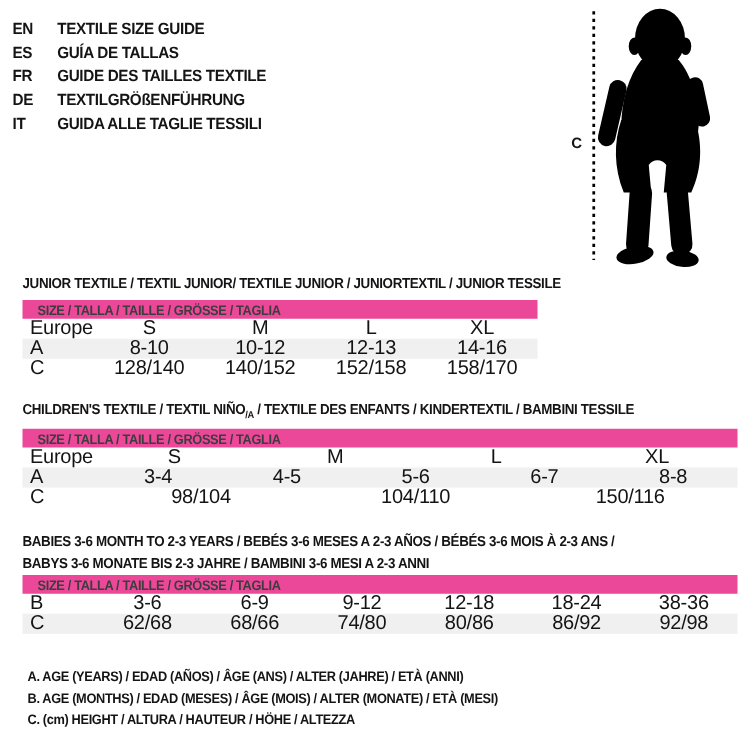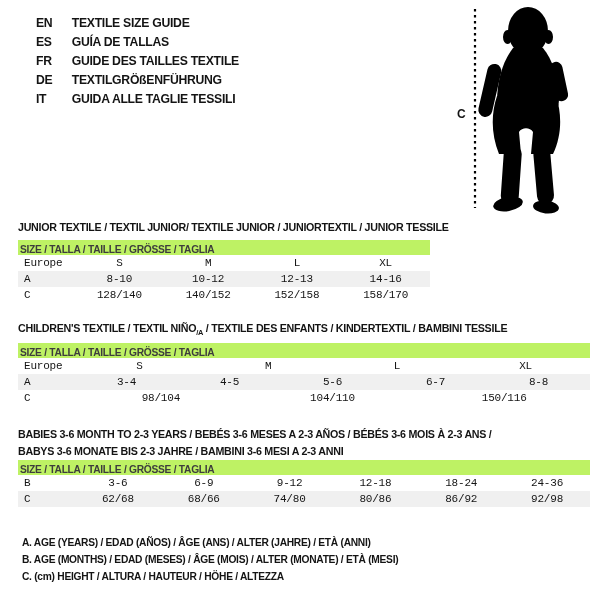--- a/index.html
+++ b/index.html
@@ -2,39 +2,39 @@
 <html><head>
 <meta charset="utf-8">
 <style>
   html,body{margin:0;padding:0;background:#fff;}
   .canvas{
     position:relative;width:600px;height:600px;background:#fff;overflow:hidden;
     font-family:"Liberation Sans",sans-serif;color:#141414;
     -webkit-font-smoothing:antialiased;
   }
   
-  .lang-block{position:absolute;top:13px;left:36px;}
+  .lang-block{position:absolute;top:13px;left:10px;}
   .lang-row{display:flex;font-weight:bold;font-size:13px;line-height:19px;
     letter-spacing:-0.3px;transform:scaleX(0.94);transform-origin:0 50%;white-space:nowrap;}
   .lang-code{width:38px;}
   
   .fig{position:absolute;top:4px;left:450px;width:150px;height:212px;}
   .measure-label{position:absolute;top:107px;left:457px;font-weight:bold;font-size:12px;}
   
   .tbl-title{position:absolute;left:18px;font-weight:bold;font-size:11.5px;
     letter-spacing:-0.3px;transform:scaleX(0.93);transform-origin:0 0;white-space:nowrap;line-height:17px;}
   .subA{font-size:8px;position:relative;top:2.5px;}
   
   .t{position:absolute;left:18px;}
   .t-junior{width:412px;}
   .t-wide{width:572px;}
-  .size-bar{height:15px;background:#bef264;line-height:15px;padding-left:2px;box-sizing:border-box;}
+  .size-bar{height:15px;background:#ec4899;line-height:15px;padding-left:12px;box-sizing:border-box;}
   .size-bar .bar-text{display:inline-block;font-weight:bold;font-size:11px;color:#3d3d3d;
     letter-spacing:-0.3px;transform:scaleX(0.93);transform-origin:0 50%;white-space:nowrap;}
-  .trow{display:flex;height:16px;line-height:16px;font-size:11px;letter-spacing:-0.2px;font-family:Liberation Mono, monospace;}
+  .trow{display:flex;height:16px;line-height:16px;font-size:16px;letter-spacing:-0.2px;}
   .trow .lbl{width:57px;padding-left:6px;box-sizing:border-box;text-align:left;}
   .trow .val{flex:1;text-align:center;}
   .shaded{background:#f0f0f0;}
   
   .note{position:absolute;left:22px;font-weight:bold;font-size:11px;letter-spacing:-0.3px;
     transform:scaleX(0.93);transform-origin:0 0;white-space:nowrap;}
 </style>
 </head>
 <body>
 
@@ -148,21 +148,21 @@
     <div class="size-bar">
       <span class="bar-text">SIZE / TALLA / TAILLE / GRÖSSE / TAGLIA</span>
     </div>
     <div class="trow">
       <span class="lbl">B</span>
       <span class="val">3-6</span>
       <span class="val">6-9</span>
       <span class="val">9-12</span>
       <span class="val">12-18</span>
       <span class="val">18-24</span>
-      <span class="val">24-36</span>
+      <span class="val">38-36</span>
     </div>
     <div class="trow shaded">
       <span class="lbl">C</span>
       <span class="val">62/68</span>
       <span class="val">68/66</span>
       <span class="val">74/80</span>
       <span class="val">80/86</span>
       <span class="val">86/92</span>
       <span class="val">92/98</span>
     </div>

